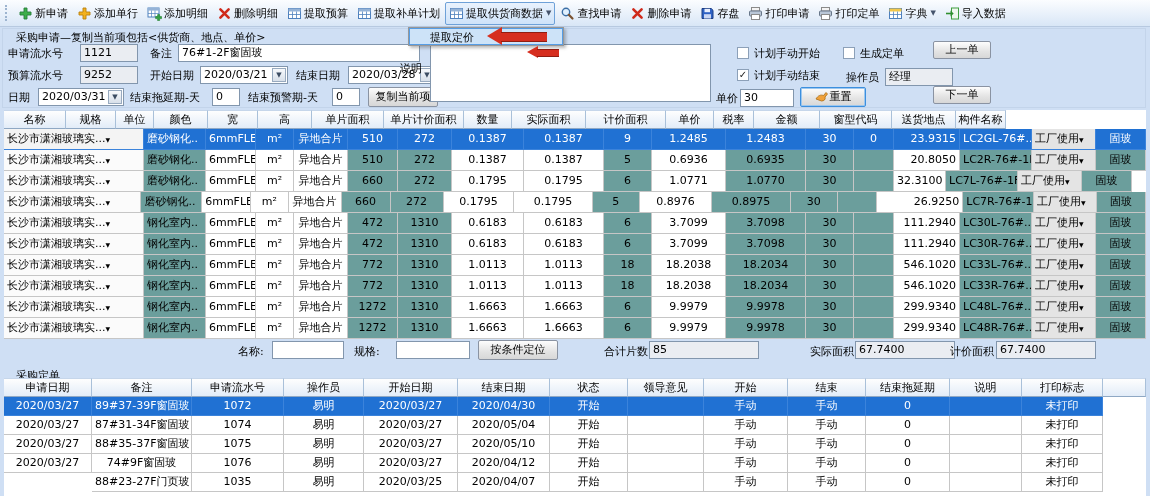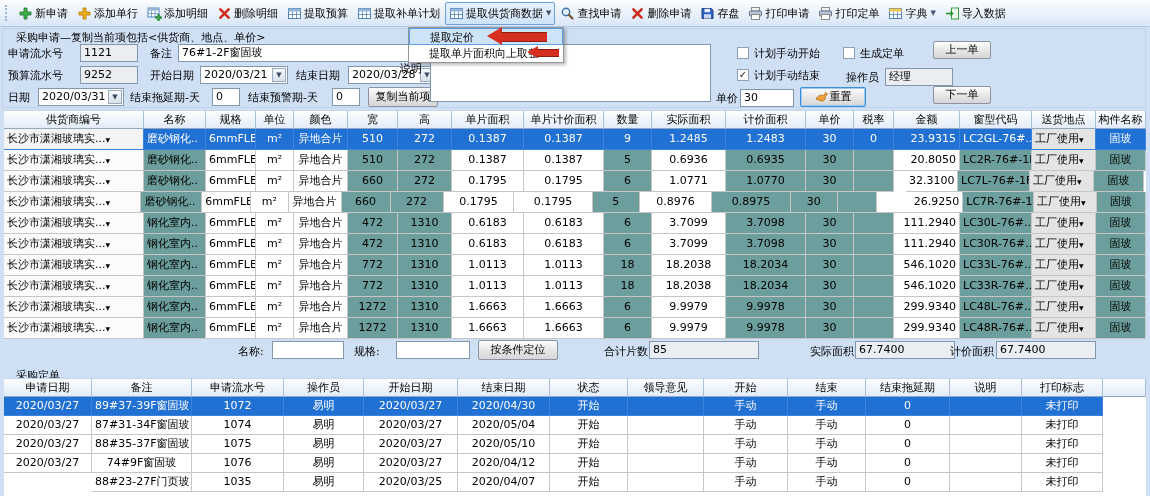--- a/index.html
+++ b/index.html
@@ -175,21 +175,20 @@
             <rect x="6.5" y="2" width="7" height="11" fill="#eef7ee" stroke="#3f9e3f"></rect>
             <path d="M1 7.5h5" stroke="#2e8f2e" stroke-width="1.6"></path>
             <path d="M5.5 4.5l3.2 3L5.5 10.5z" fill="#2e8f2e"></path>
           </svg></span>
         <span>导入数据</span>
       </div>
     </div>
 
   <div class="menu">
     <div class="menu-item hl">提取定价</div>
-    <div class="menu-item">提取单片面积向上取整</div>
   </div>
 
   <div class="ann" id="arrow1" style="left:487px;top:27px;width:62px;height:18px;">
     <div class="head"></div>
       <div class="shaft"></div>
   </div>
   <div class="ann" id="arrow2" style="left:527px;top:46px;width:34px;height:12px;">
     <div class="head"></div>
       <div class="shaft"></div>
   </div>
@@ -233,21 +232,20 @@
 
   <div class="lbl" style="left:716px;top:92px;">单价</div>
   <div class="inp" style="left:740px;top:89px;width:54px;">30</div>
   <div class="btn focus" style="left:800px;top:87px;width:66px;"><span class="ico" style="display:inline-block;width:13px;height:12px;vertical-align:-2px;margin-right:2px;"><svg width="13" height="12" viewBox="0 0 13 12">
           <path d="M1 9c2-3.5 4.5-4.5 7.5-3.5l2.5-3 1.5 1.5-2.5 3c.8 2.5-1 4-3.5 4z" fill="#f0a13a" stroke="#a96c12" stroke-width="0.8"></path>
         </svg></span><span>重置</span></div>
   <div class="btn" style="left:933px;top:86px;width:58px;height:18px;line-height:16px;">下一单</div>
 
   <div class="tblwrap mt" style="left:4px;top:110px;width:1142px;height:229px;">
       <div class="trow">
-        <div class="hc" style="width: 140px;">供货商编号</div>
         <div class="hc" style="width: 62px;">名称</div>
         <div class="hc" style="width: 50px;">规格</div>
         <div class="hc" style="width: 38px;">单位</div>
         <div class="hc" style="width: 54px;">颜色</div>
         <div class="hc" style="width: 50px;">宽</div>
         <div class="hc" style="width: 54px;">高</div>
         <div class="hc" style="width: 72px;">单片面积</div>
         <div class="hc" style="width: 80px;">单片计价面积</div>
         <div class="hc" style="width: 48px;">数量</div>
         <div class="hc" style="width: 74px;">实际面积</div>
@@ -307,21 +305,21 @@
         <div class="dc ac" style="width: 54px;"><span>异地合片</span></div>
         <div class="dc ac teal" style="width: 50px;"><span>660</span></div>
         <div class="dc ac teal" style="width: 54px;"><span>272</span></div>
         <div class="dc ac" style="width: 72px;"><span>0.1795</span></div>
         <div class="dc ac" style="width: 80px;"><span>0.1795</span></div>
         <div class="dc ac teal" style="width: 48px;"><span>6</span></div>
         <div class="dc ac" style="width: 74px;"><span>1.0771</span></div>
         <div class="dc ac teal" style="width: 80px;"><span>1.0770</span></div>
         <div class="dc ac teal" style="width: 48px;"><span>30</span></div>
         <div class="dc ac teal" style="width: 40px;"><span></span></div>
-        <div class="dc ar" style="width: 52px; margin-left: 12px;"><span>32.3100</span></div>
+        <div class="dc ar" style="width: 52px;"><span>32.3100</span></div>
         <div class="dc al teal" style="width: 72px;"><span>LC7L-76#-1FO</span></div>
         <div class="dc ed-del" style="width: 64px;"><span>工厂使用</span><span class="arr" style="font-size: 6px;">▼</span></div>
         <div class="dc ac teal" style="width: 50px;"><span>固玻</span></div>
       </div>
       <div class="trow">
         <div class="dc al ed-sup" style="width: 140px;"><span>长沙市潇湘玻璃实...</span><span class="arr" style="font-size: 6px;">▼</span></div>
         <div class="dc al teal" style="width: 62px;"><span>磨砂钢化..</span></div>
         <div class="dc al" style="width: 50px;"><span>6mmFLE..</span></div>
         <div class="dc ac" style="width: 38px;"><span>m²</span></div>
         <div class="dc ac" style="width: 54px;"><span>异地合片</span></div>

